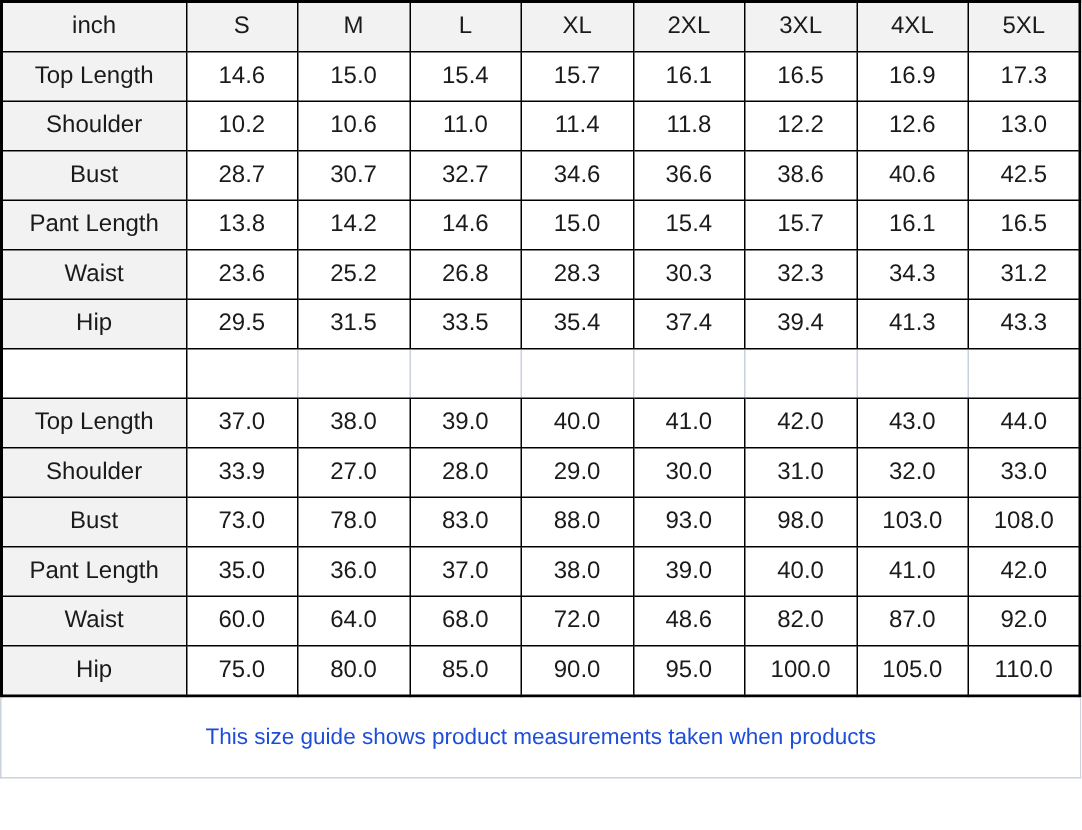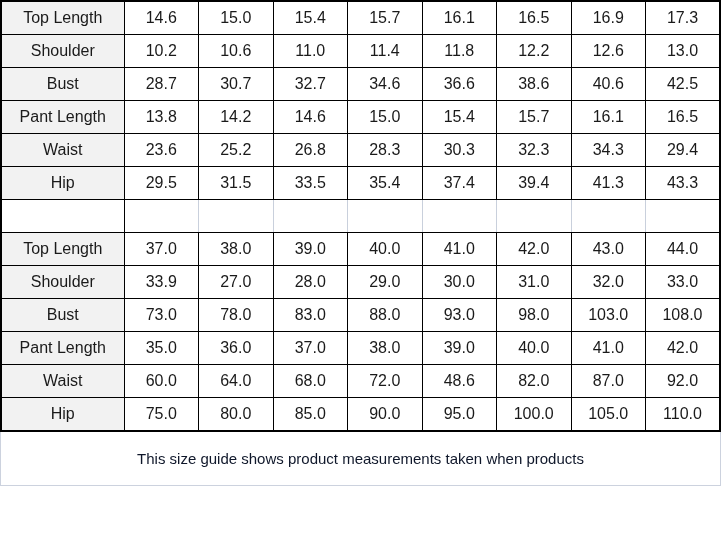--- a/index.html
+++ b/index.html
@@ -53,34 +53,45 @@
     box-sizing: border-box;
     border: 1px solid #ccd2de;
     border-top: none;
     background: #ffffff;
     display: flex;
     flex-direction: column;
     justify-content: center;
     align-items: center;
     font-size: 15px;
     line-height: 21px;
-    color: #0f172a;
+    color: #1d4ed8;
   }
 </style>
 </head>
 <body>
 
 <div class="page">
 
   <table class="size-chart">
     <colgroup>
       <col style="width:123px">
       <col span="8">
     </colgroup>
     <tbody id="size-chart-body">
+        <tr>
+          <td class="head-cell">inch</td>
+          <td class="head-cell">S</td>
+          <td class="head-cell">M</td>
+          <td class="head-cell">L</td>
+          <td class="head-cell">XL</td>
+          <td class="head-cell">2XL</td>
+          <td class="head-cell">3XL</td>
+          <td class="head-cell">4XL</td>
+          <td class="head-cell">5XL</td>
+        </tr>
         <tr>
           <td class="label-cell">Top Length</td>
           <td>14.6</td>
           <td>15.0</td>
           <td>15.4</td>
           <td>15.7</td>
           <td>16.1</td>
           <td>16.5</td>
           <td>16.9</td>
           <td>17.3</td>
@@ -120,21 +131,21 @@
         </tr>
         <tr>
           <td class="label-cell">Waist</td>
           <td>23.6</td>
           <td>25.2</td>
           <td>26.8</td>
           <td>28.3</td>
           <td>30.3</td>
           <td>32.3</td>
           <td>34.3</td>
-          <td>29.4</td>
+          <td>31.2</td>
         </tr>
         <tr>
           <td class="label-cell">Hip</td>
           <td>29.5</td>
           <td>31.5</td>
           <td>33.5</td>
           <td>35.4</td>
           <td>37.4</td>
           <td>39.4</td>
           <td>41.3</td>

